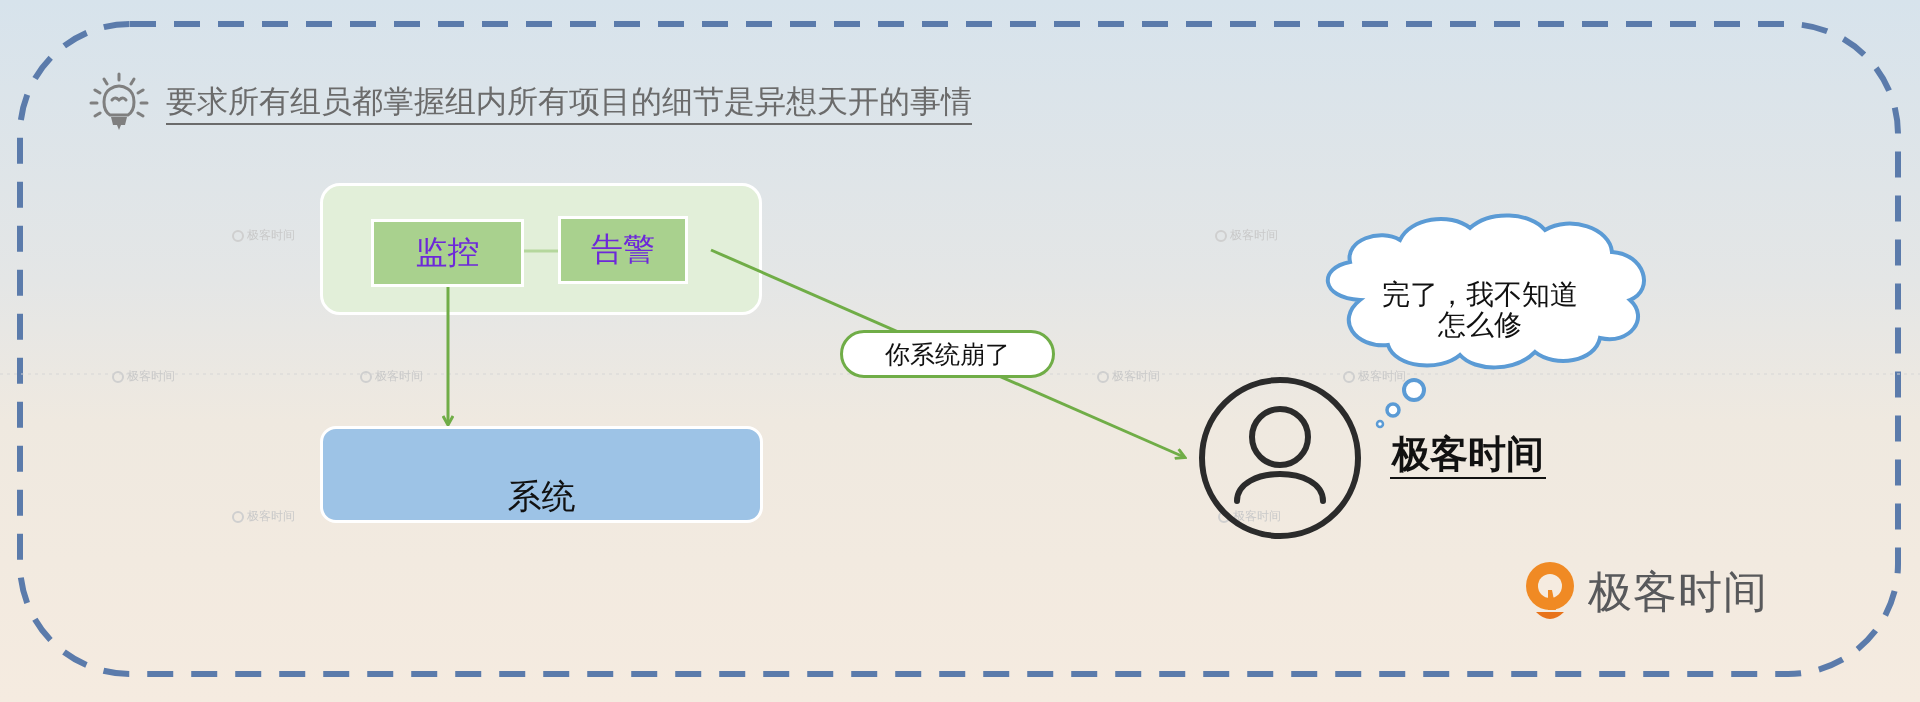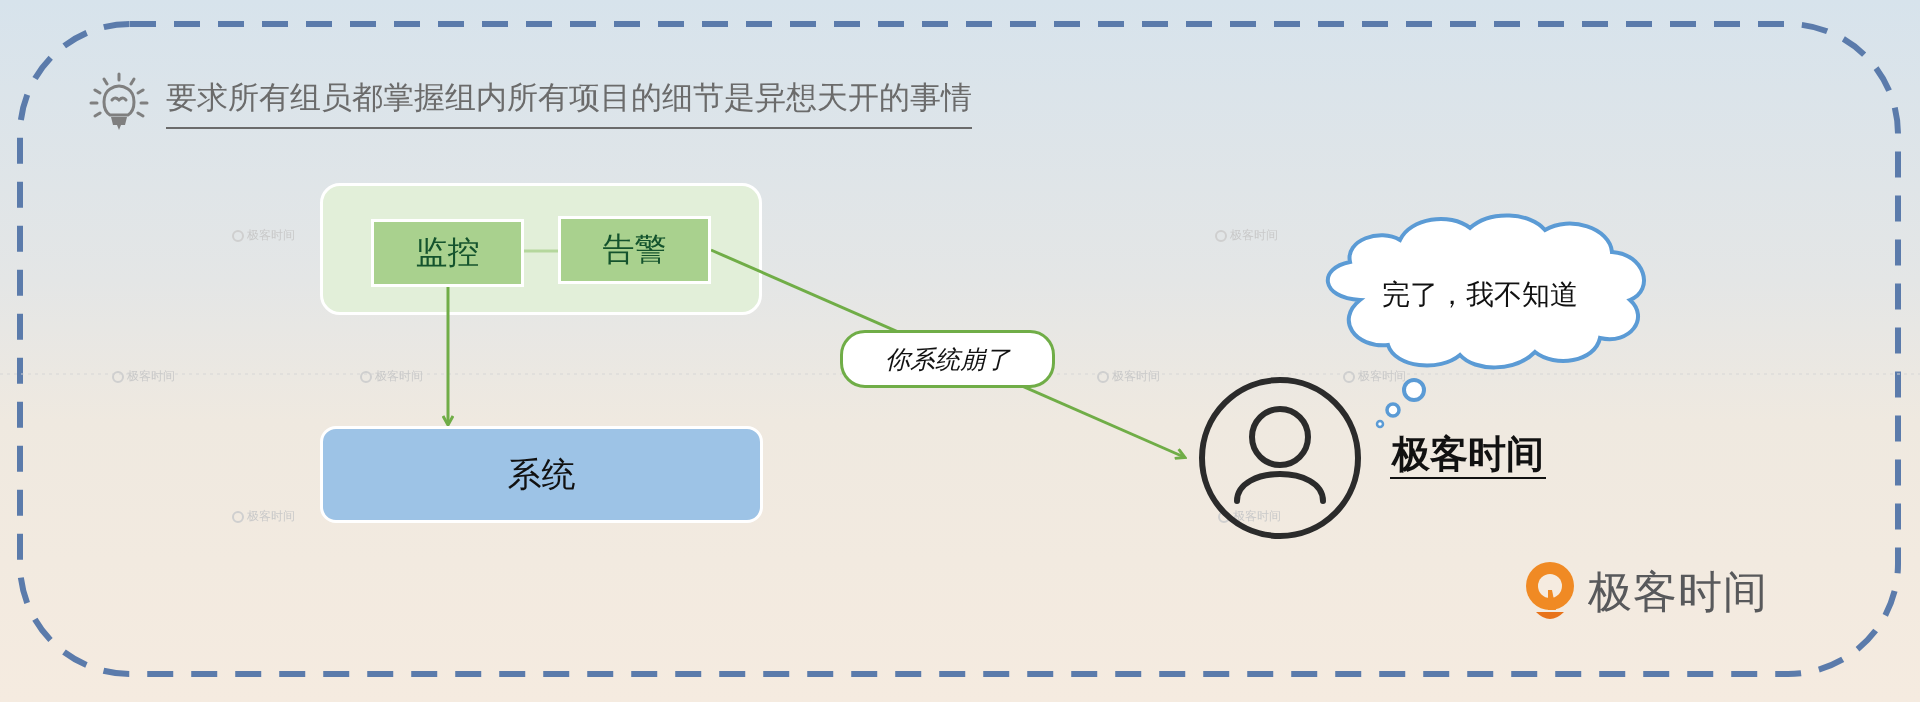--- a/index.html
+++ b/index.html
@@ -5,41 +5,41 @@
   html, body { margin:0; padding:0; }
   body {
     width:1920px; height:702px; position:relative; overflow:hidden;
     background: linear-gradient(180deg, #d7e3ec 0%, #e4e6e6 40%, #efe9e0 60%, #f5ebe0 100%);
     font-family: "DejaVu Sans", "Liberation Sans", sans-serif;
   }
   .frame { position:absolute; left:0; top:0; }
   .title-wrap { position:absolute; left:86px; top:70px; display:flex; align-items:center; }
   .title-text {
     margin-left:14px; font-size:31px; color:#6b6b6b;
-    border-bottom:2px solid #6b6b6b; padding-bottom:10px; line-height:40px;
+    border-bottom:2px solid #6b6b6b; padding-bottom:2px; line-height:40px;
   }
   .group-box {
     position:absolute; left:320px; top:183px; width:442px; height:132px;
     background:#e2efd9; border:3px solid #ffffff; border-radius:20px; box-sizing:border-box;
   }
   .node-green {
     position:absolute; background:#a9d18e; border:3px solid #ffffff; box-sizing:border-box;
-    display:flex; align-items:center; justify-content:center; font-size:32px; color:#14532d;
+    display:flex; align-items:center; justify-content:center; font-size:32px; color:#6d28d9;
   }
   .node-monitor { left:371px; top:219px; width:153px; height:68px; }
-  .node-alert { left:558px; top:216px; width:153px; height:68px; }
+  .node-alert { left:558px; top:216px; width:130px; height:68px; }
   .node-system {
     position:absolute; left:320px; top:426px; width:443px; height:97px;
     background:#9dc3e6; border:3px solid #ffffff; border-radius:16px; box-sizing:border-box;
-    display:flex; align-items:center; justify-content:center; font-size:34px; color:#111;font-family:Liberation Serif, serif;
+    display:flex; align-items:flex-end; justify-content:center; font-size:34px; color:#111;font-family:Liberation Serif, serif;
   }
   .pill {
-    position:absolute; left:840px; top:330px; width:215px; height:58px;
+    position:absolute; left:840px; top:330px; width:215px; height:48px;
     background:#ffffff; border:3px solid #70ad47; border-radius:25px; box-sizing:border-box;
-    display:flex; align-items:center; justify-content:center; font-size:25px; color:#111;font-style:italic;
+    display:flex; align-items:center; justify-content:center; font-size:25px; color:#111;
   }
   .cloud-text {
     position:absolute; left:1365px; top:280px; width:230px; text-align:center;
     font-size:28px; line-height:30px; color:#111;
   }
   .person-label {
     position:absolute; left:1390px; top:431px; font-size:38px; font-weight:bold; color:#111;
     border-bottom:2px solid #111; line-height:46px; padding:0 2px;
   }
   .brand { position:absolute; left:1522px; top:560px; display:flex; align-items:center; }
@@ -159,20 +159,21 @@
            C1595 362 1555 368 1535 352
            C1515 372 1475 372 1460 355
            C1440 372 1395 368 1388 345
            C1355 348 1335 320 1360 300 Z" fill="#ffffff" stroke="#5b9bd5" stroke-width="4"></path>
   <circle cx="1414" cy="390" r="10" fill="#ffffff" stroke="#5b9bd5" stroke-width="4"></circle>
   <circle cx="1393" cy="410" r="6" fill="#ffffff" stroke="#5b9bd5" stroke-width="3.5"></circle>
   <circle cx="1380" cy="424" r="3" fill="#ffffff" stroke="#5b9bd5" stroke-width="2.5"></circle>
 </svg>
 <div class="cloud-text">
   <div>完了，我不知道</div>
+  <div>怎么修</div>
 </div>
 
 <span style="position:absolute;left:1197px;top:375px;">
   <svg width="166" height="166" viewBox="0 0 166 166">
     <circle cx="83" cy="83" r="78" fill="none" stroke="#2b2b2b" stroke-width="6"></circle>
     <circle cx="83" cy="62" r="28" fill="none" stroke="#2b2b2b" stroke-width="6"></circle>
     <path d="M40 126 C40 90 126 90 126 126" fill="none" stroke="#2b2b2b" stroke-width="6" stroke-linecap="round"></path>
   </svg>
 </span>
 <div class="person-label">极客时间</div>

